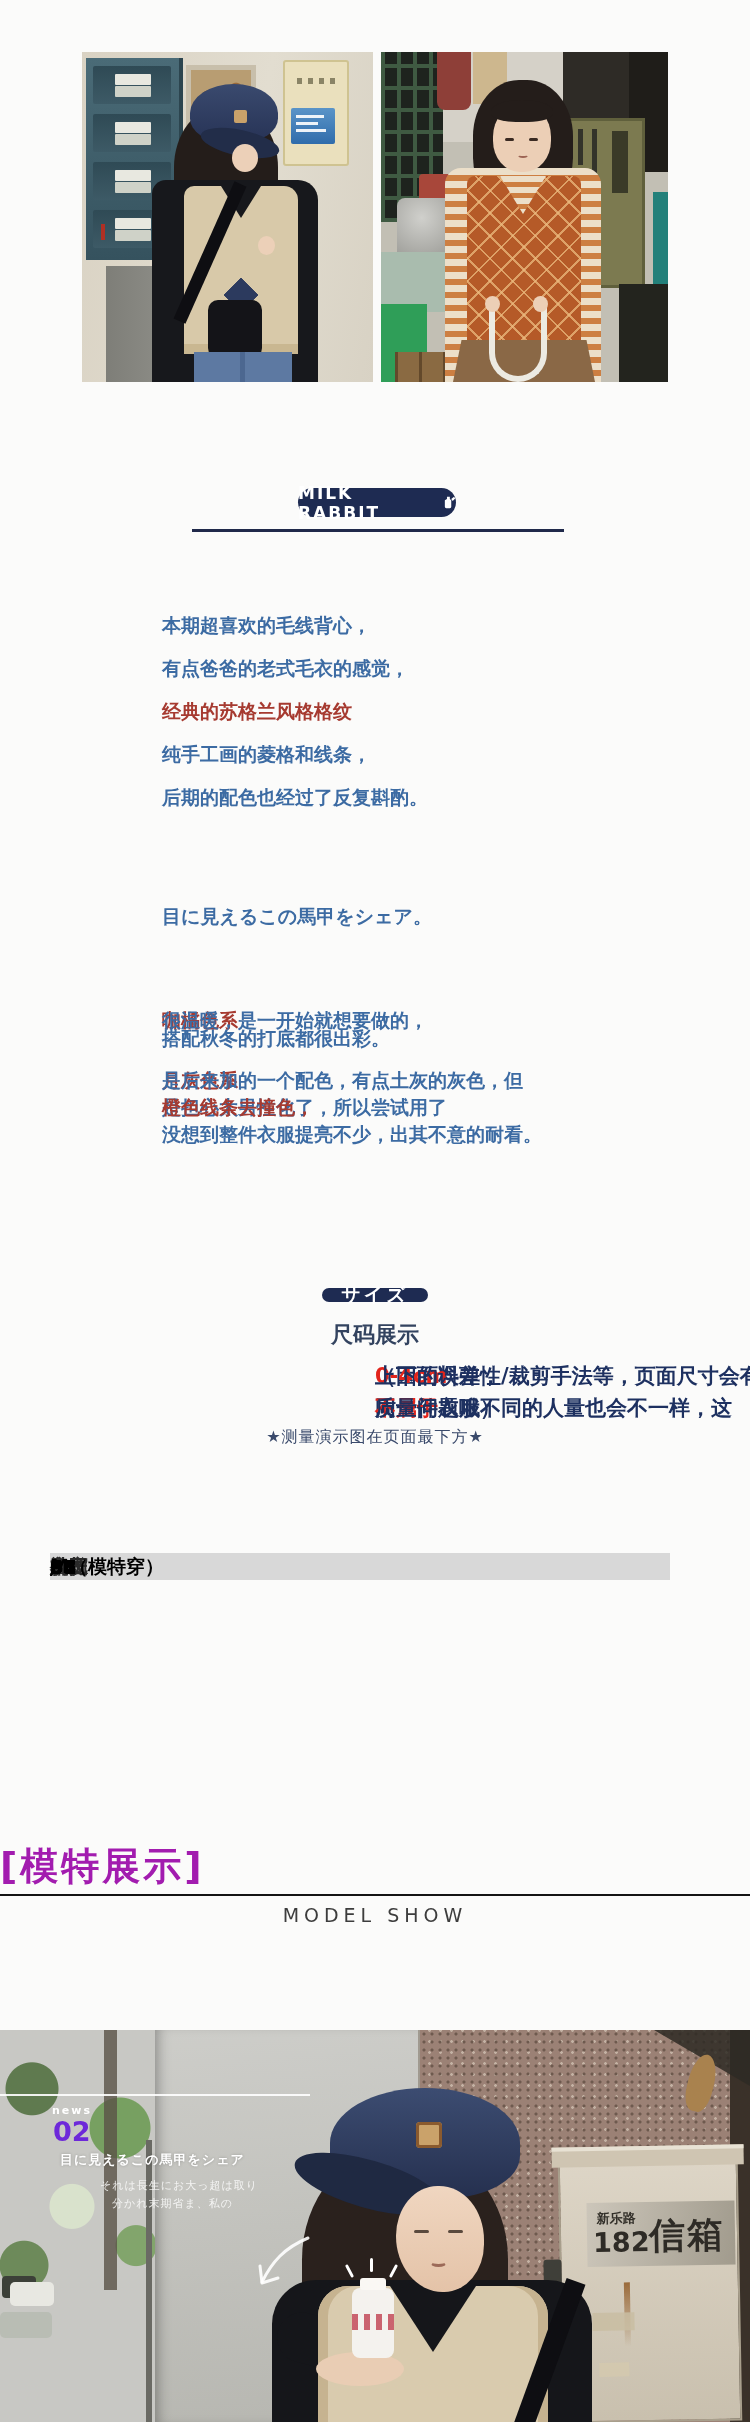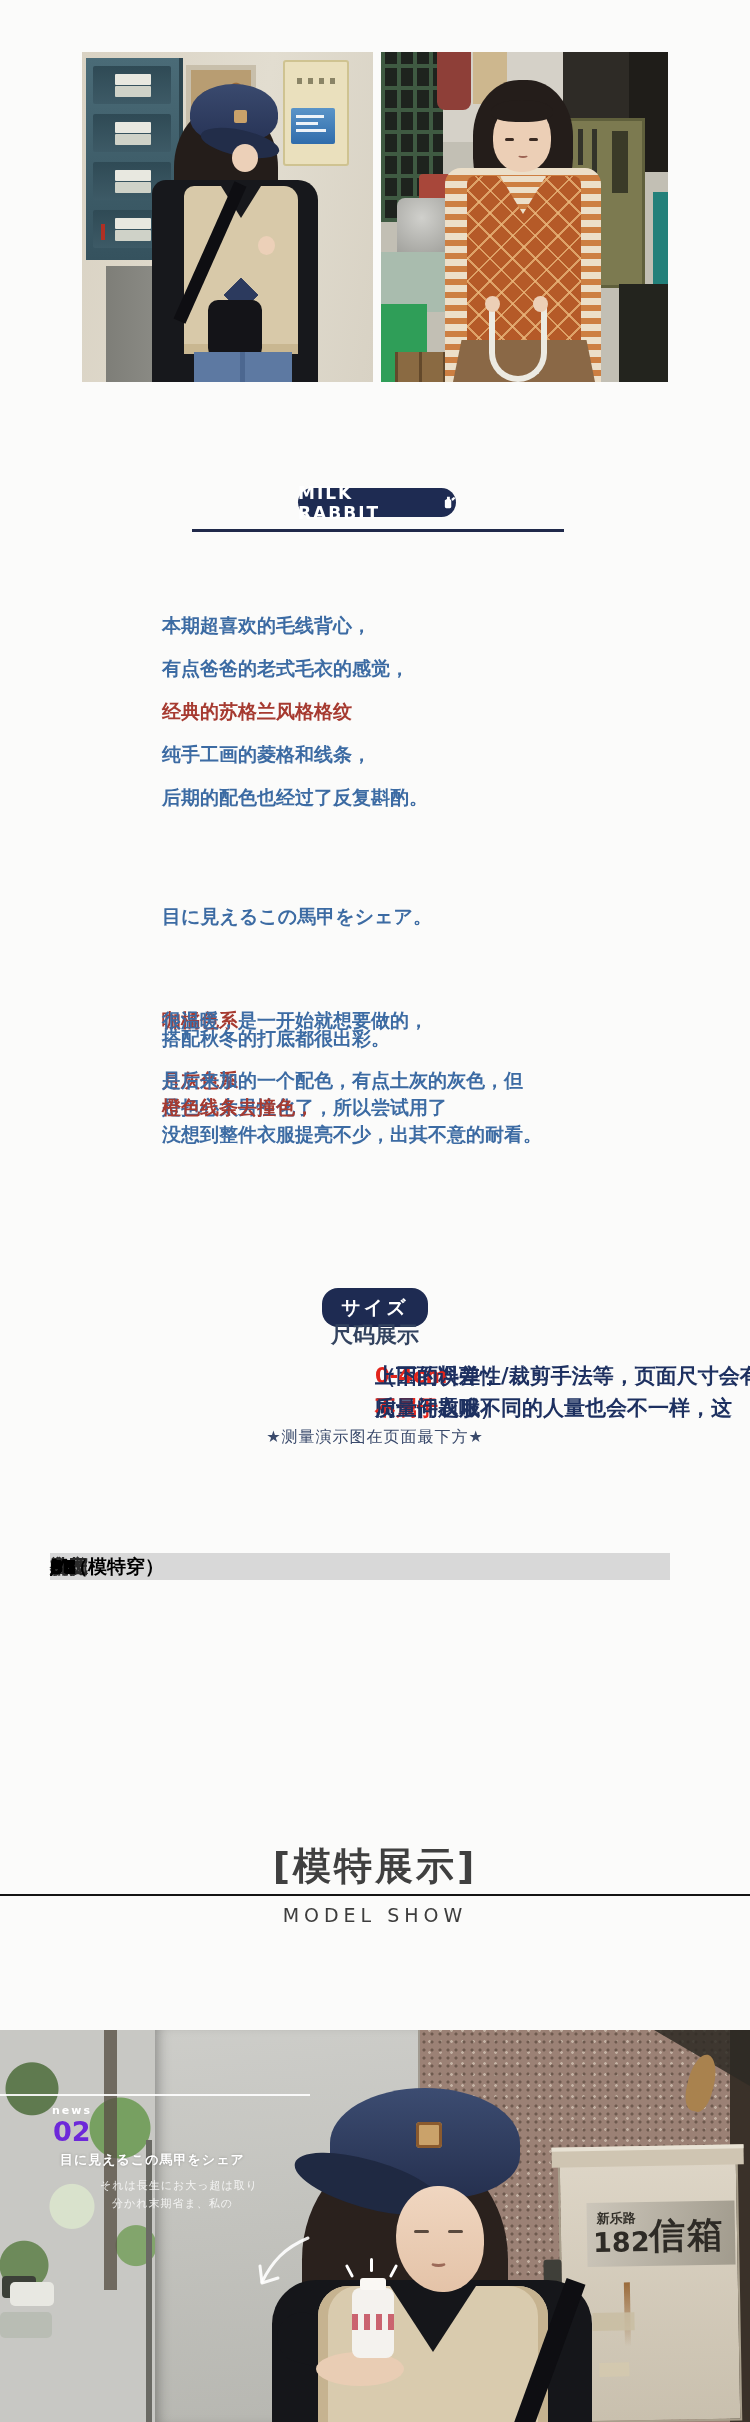--- a/index.html
+++ b/index.html
@@ -84,39 +84,39 @@
 
   
   .iline{left:162px;width:540px;height:26px;font-size:19px;font-weight:bold;line-height:26px;white-space:nowrap;}
   .iline span{position:static;}
   .c-blue{color:var(--text-blue,#3c6ba3);}
   .c-red{color:var(--text-red,#a63a30);}
   .c-navy{color:var(--note-navy,#1d3060);}
   .c-bright{color:var(--bright-red,#e2241b);}
 
   
-  #sizePill{left:322px;top:1288px;width:106px;height:39px;background:var(--brand-navy,#1e2b52);
+  #sizePill{left:322px;top:1288px;width:106px;height:14px;background:var(--brand-navy,#1e2b52);
     border-radius:16px;display:flex;align-items:center;justify-content:center;}
   #sizePill span{position:static;color:#fff;font-size:19px;font-weight:bold;letter-spacing:3px;}
   #sizeSub{left:0;top:1320px;width:750px;text-align:center;font-size:22px;font-weight:600;color:#33435f;}
   .noteLine{left:0;width:750px;text-align:center;font-size:21px;font-weight:bold;line-height:25px;white-space:nowrap;}
   .noteLine span{position:static;}
   #note1{top:1364px;} #note2{top:1396px;}
   #starNote{left:0;top:1427px;width:750px;text-align:center;font-size:16px;color:#3a4a6b;font-weight:500;letter-spacing:1px;}
 
   
   #sizeTable{left:50px;top:1544px;width:620px;display:flex;flex-direction:column;gap:3px;position:absolute;border-bottom:2px solid #4c1d95;padding-bottom:2px;margin-top:9px;}
   .trow{position:static;display:grid;grid-template-columns:135px 115px 125px 135px 110px;align-items:center;height:27px;text-align:center;}
   .trow div{position:static;font-size:19px;}
   .thead{background:#d8d8d8;}
   .thead div{color:#2b2b2b;font-weight:600;}
   .tbody div{color:#000;font-weight:bold;}
 
   
-  #msTitle{left:0;top:1843px;width:750px;text-align:center;font-size:38px;line-height:46px;font-weight:900;color:#404040;letter-spacing:3px;}
+  #msTitle{left:0;top:1843px;width:750px;text-align:left;font-size:38px;line-height:46px;font-weight:900;color:#a21caf;letter-spacing:3px;}
   #msRule{left:0;top:1894px;width:750px;height:2px;background:#141414;}
   #msSub{left:0;top:1904px;width:750px;text-align:center;font-size:19px;color:#3d3d3d;letter-spacing:5px;}
 
   
   #photoB{left:0;top:2030px;width:750px;height:392px;overflow:hidden;background:#c8c8c4;}
   .b-street{left:0;top:0;width:160px;height:392px;
     background:linear-gradient(180deg,#9fae8e 0 55%,#8e9b85 55% 75%,#8f8f89 75%);
     background-image:radial-gradient(circle at 20% 15%,#5f7a4f 26px,transparent 27px),radial-gradient(circle at 75% 25%,#77a061 30px,transparent 31px),radial-gradient(circle at 45% 45%,#d9e2cc 22px,transparent 23px),radial-gradient(circle at 15% 60%,#6d8a5a 24px,transparent 25px),radial-gradient(circle at 85% 55%,#82a56c 20px,transparent 21px);}
   .b-car1{left:2px;top:246px;width:34px;height:22px;background:#3c4038;border-radius:4px;}
   .b-car2{left:10px;top:252px;width:44px;height:24px;background:#e8e8e2;border-radius:5px;}

